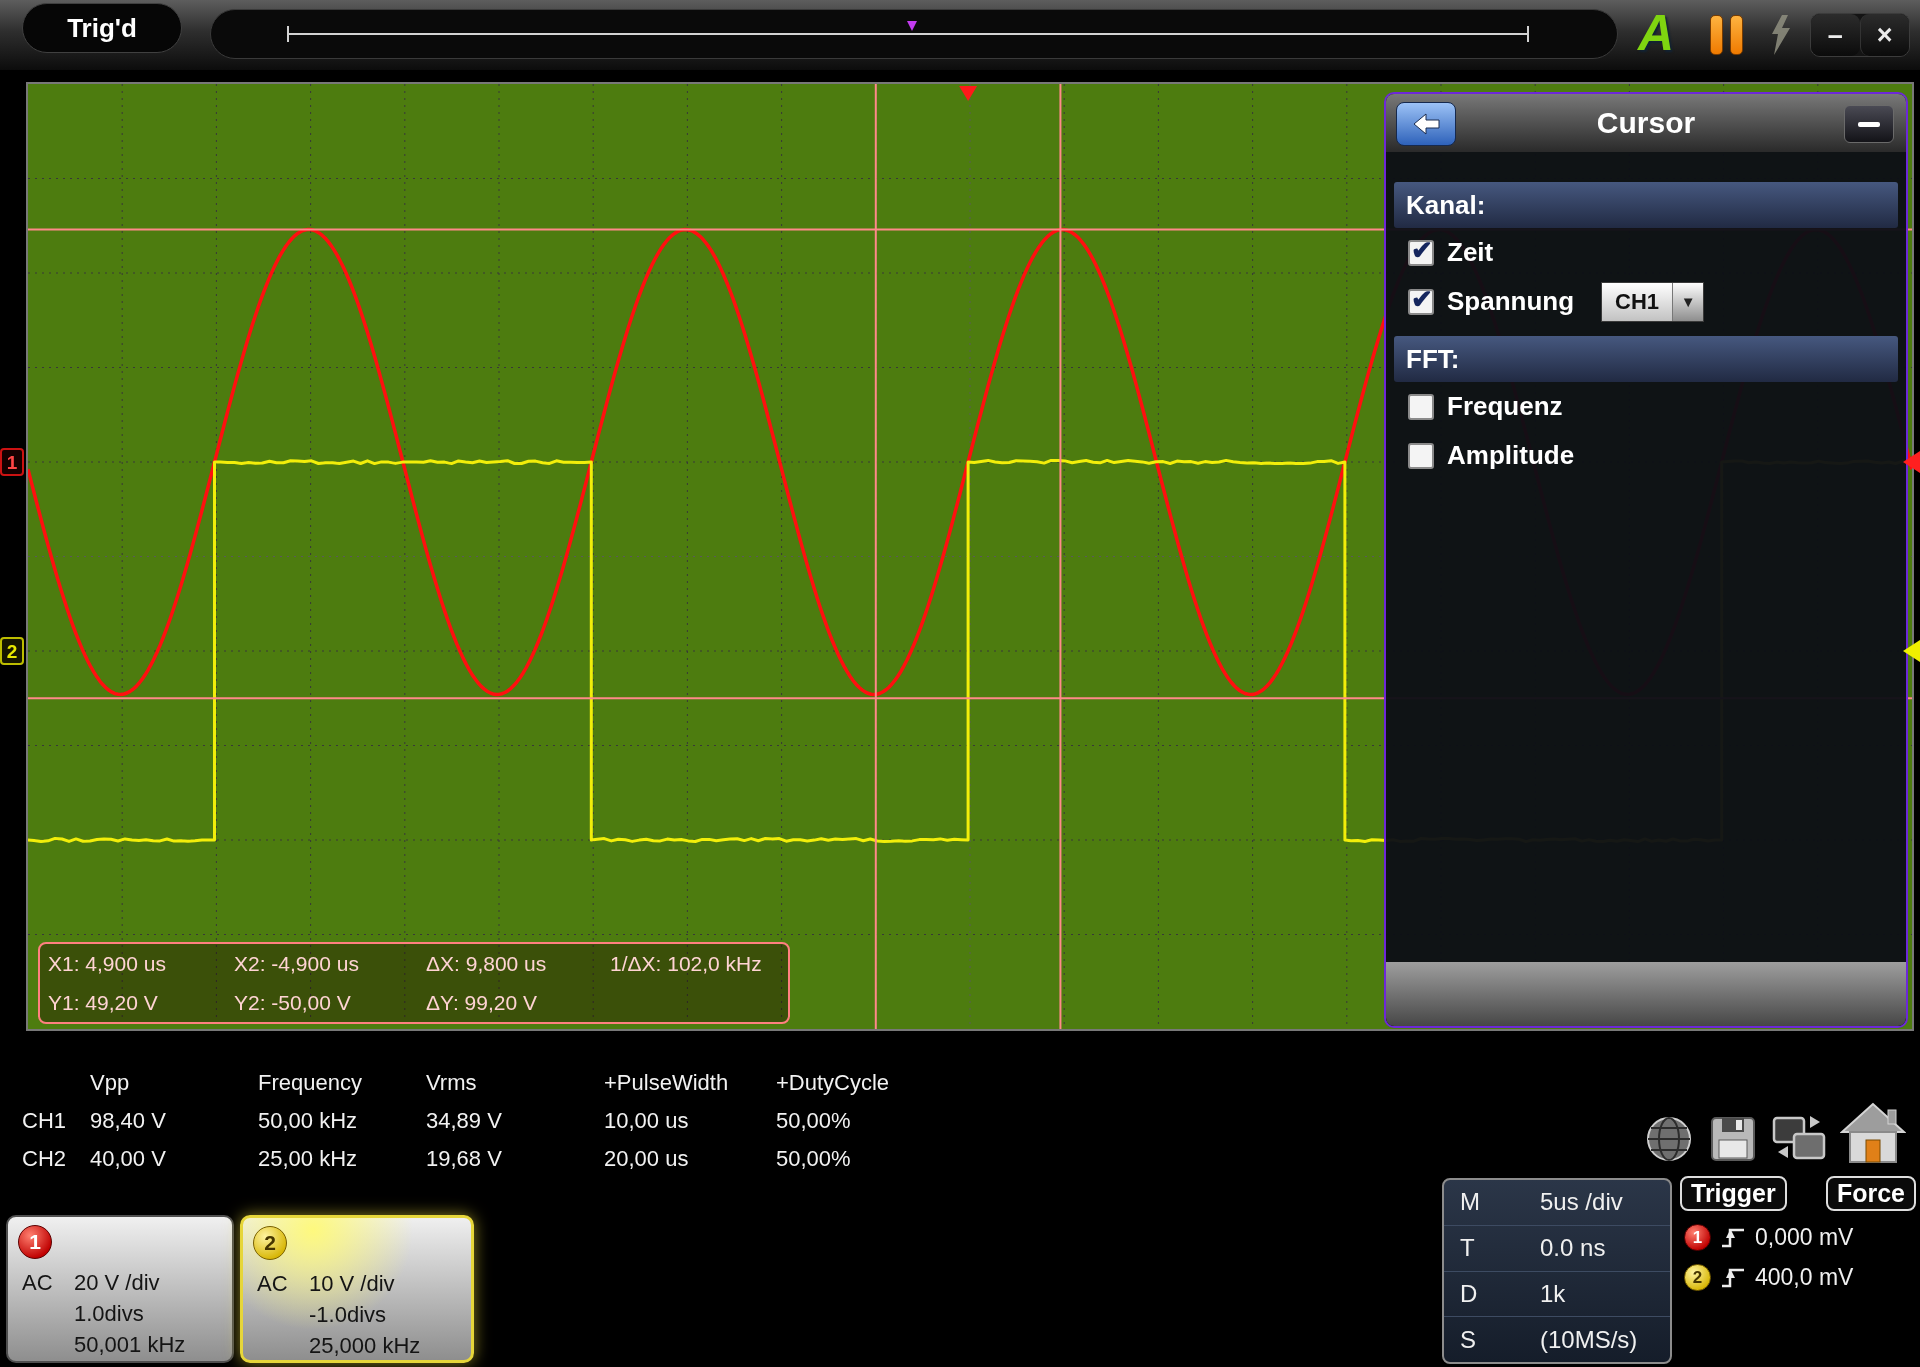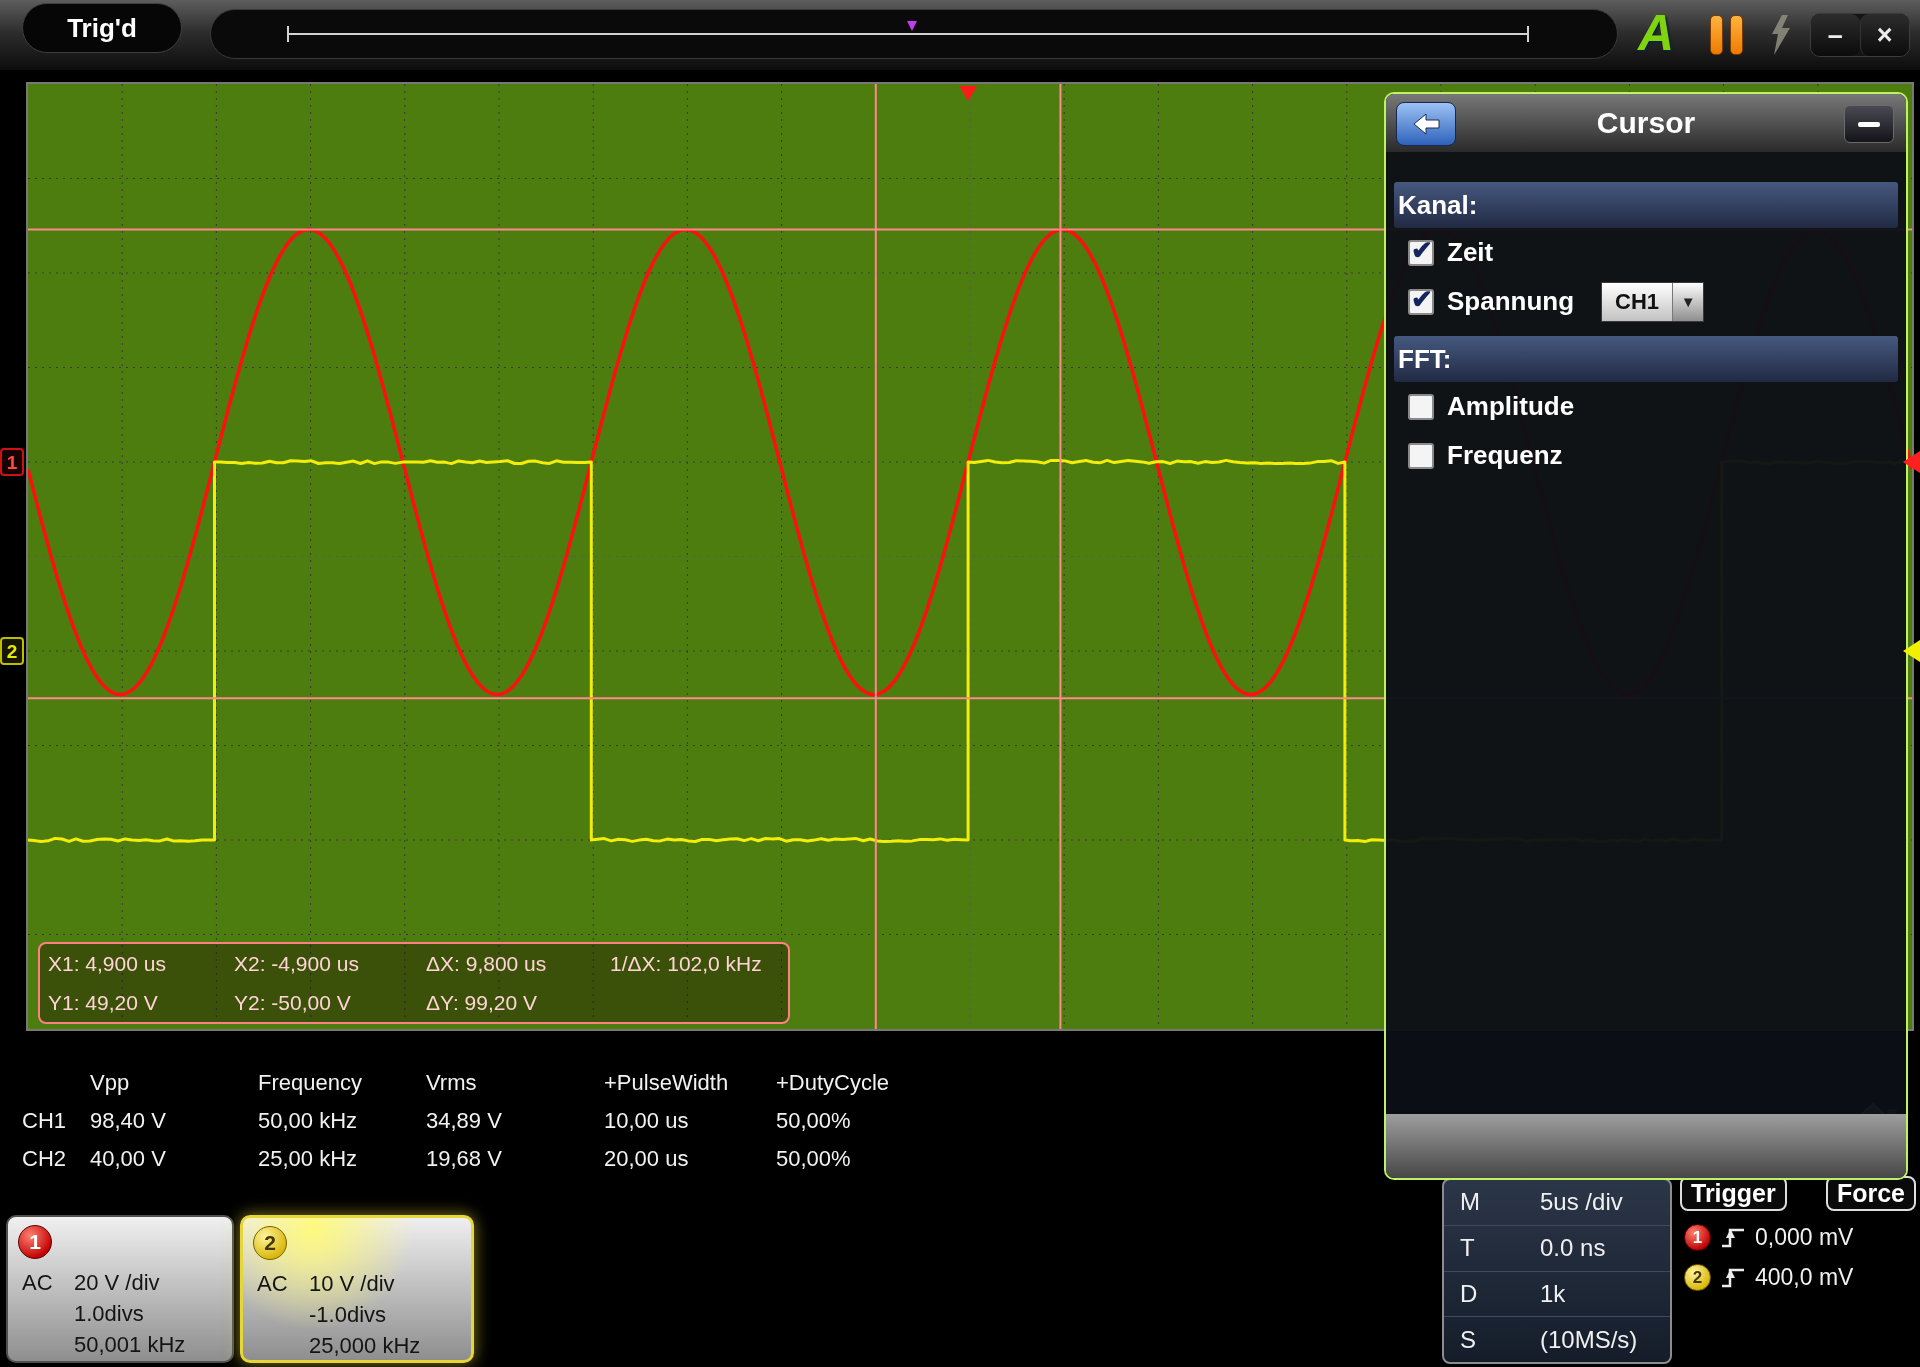--- a/index.html
+++ b/index.html
@@ -90,34 +90,34 @@
   .tb-value{white-space:nowrap;margin-left:22px;}
 
   
   .trigger-panel{position:absolute;left:1680px;top:1176px;width:236px;height:188px;}
   .tp-buttons{display:flex;justify-content:space-between;}
   .tp-btn{border:2px solid #dedede;border-radius:8px;color:#fff;font-size:25px;font-weight:bold;
     padding:1px 9px;background:#0a0a0a;font-family:"Liberation Sans",sans-serif;}
   .tp-row{display:flex;align-items:center;gap:9px;margin-top:13px;color:#f0f0f0;font-size:23px;padding-left:4px;}
 
   
-  .cursor-panel{position:absolute;left:1384px;top:92px;width:524px;height:1088px;
-    background:rgba(13,15,22,0.96);border:2px solid #bef264;border-radius:10px;z-index:100;
+  .cursor-panel{position:absolute;left:1384px;top:92px;width:524px;height:936px;
+    background:rgba(13,15,22,0.96);border:2px solid #6d28d9;border-radius:10px;z-index:100;
     box-sizing:border-box;overflow:hidden;}
   .cp-header{height:58px;background:linear-gradient(#787878,#2a2a2a);display:flex;align-items:center;position:relative;}
   .cp-back{position:absolute;left:10px;top:8px;width:58px;height:42px;border-radius:8px;
     background:linear-gradient(#9cc2f6,#2e62ba);border:1px solid #16294e;
     display:flex;align-items:center;justify-content:center;}
   .cp-title{flex:1;text-align:center;color:#fff;font-size:30px;font-weight:bold;}
   .cp-min{position:absolute;right:12px;top:11px;width:48px;height:36px;border-radius:6px;
     background:linear-gradient(#4a4a54,#131318);border:1px solid #6a6a6a;
     display:flex;align-items:center;justify-content:center;}
   .cp-min .dash{width:22px;height:5px;background:#fff;border-radius:2px;}
   .cp-section{margin:10px 8px 0;height:46px;background:linear-gradient(#46587f,#212a43);
-    border-radius:3px;display:flex;align-items:center;color:#fff;font-size:26px;font-weight:bold;padding-left:4px;}
+    border-radius:3px;display:flex;align-items:center;color:#fff;font-size:26px;font-weight:bold;padding-left:12px;}
   .cp-section.first{margin-top:30px;}
   .cp-row{display:flex;align-items:center;height:49px;padding-left:22px;color:#fff;font-size:26px;font-weight:bold;gap:13px;}
   .chk{width:26px;height:26px;background:#f4f4f4;border:2px solid #8a8a8a;border-radius:3px;
     position:relative;box-sizing:border-box;}
   .chk .mark{display:none;position:absolute;left:1px;top:-7px;color:#15265e;font-size:26px;font-weight:bold;}
   .chk.checked .mark{display:block;}
   .combo{display:flex;margin-left:14px;height:38px;border:1px solid #3a3a3a;}
   .combo-value{width:70px;background:linear-gradient(#ffffff,#c2c2c2);color:#111;font-size:22px;
     font-weight:bold;display:flex;align-items:center;justify-content:center;}
   .combo-btn{width:30px;background:linear-gradient(#fdfdfd,#8e8e8e);color:#222;font-size:15px;
@@ -363,22 +363,22 @@
     <span class="combo">
       <span class="combo-value">CH1</span>
       <span class="combo-btn">▼</span>
     </span>
   </div>
 
   <div class="cp-section">FFT:</div>
 
   <div class="cp-row">
     <span class="chk"></span>
-    <span>Amplitude</span>
+    <span>Frequenz</span>
   </div>
 
   <div class="cp-row">
     <span class="chk"></span>
-    <span>Frequenz</span>
+    <span>Amplitude</span>
   </div>
 
   <div class="cp-footer"></div>
 </div>
 
 </body></html>

